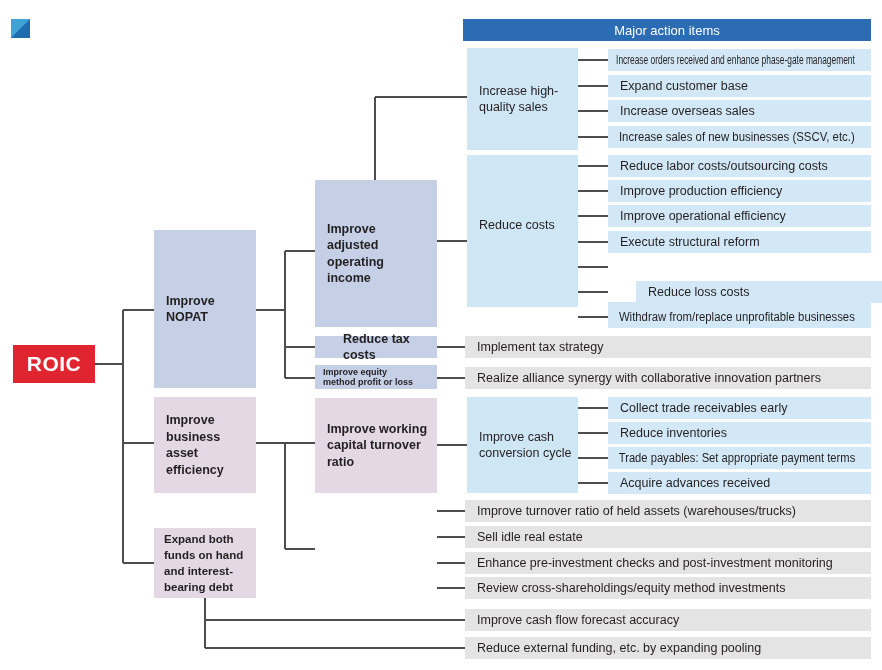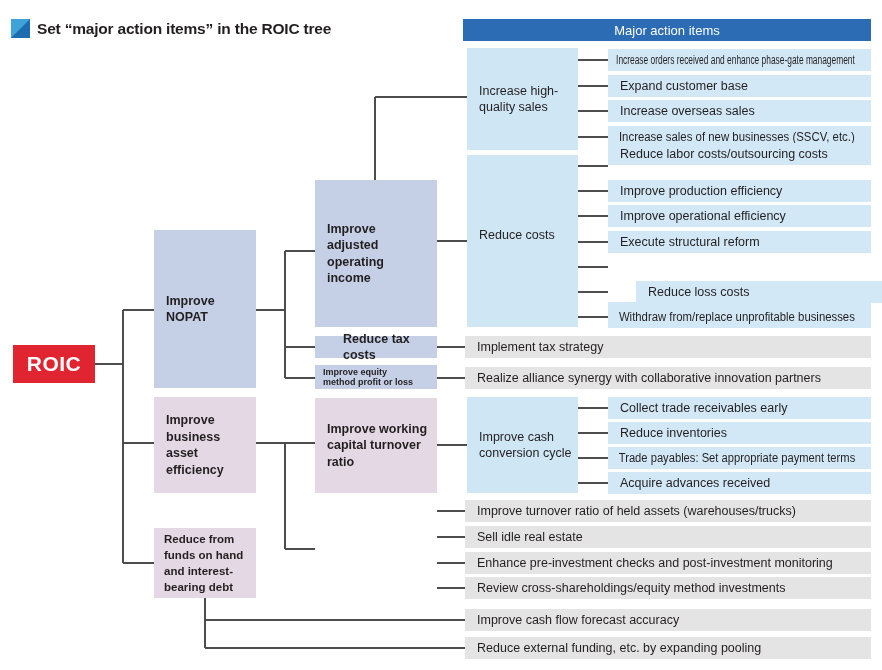--- a/index.html
+++ b/index.html
@@ -32,56 +32,55 @@
   }
   .nopat{left:154px;top:230px;width:102px;height:158px;padding:0 14px 0 12px;}
   .bae{left:154px;top:397px;width:102px;height:96px;padding:0 14px 0 12px;}
   .rbf{left:154px;top:528px;width:102px;height:70px;padding:0 2px 0 10px;font-size:11.5px;line-height:16px;}
   .aoi{left:315px;top:180px;width:122px;height:147px;padding:0 28px 0 12px;}
   .rtc{left:315px;top:336px;width:122px;height:22px;justify-content:center;padding-left:28px;}
   .eqm{left:315px;top:365px;width:122px;height:24px;padding:0 4px 0 8px;font-size:9px;line-height:10px;font-weight:bold;display:block;box-sizing:border-box;padding-top:2px;}
   .wct{left:315px;top:398px;width:122px;height:95px;padding:0 8px 0 12px;justify-content:flex-end;}
   .fat{left:315px;top:502px;width:122px;height:95px;padding:0 8px 0 12px;}
   .ihs{left:467px;top:48px;width:111px;height:102px;padding:0 5px 0 12px;}
-  .rdc{left:467px;top:155px;width:111px;height:172px;padding:0 5px 12px 12px;}
+  .rdc{left:467px;top:155px;width:111px;height:152px;padding:0 5px 12px 12px;}
   .ccc{left:467px;top:397px;width:111px;height:96px;padding:0 5px 0 12px;}
   
   .row{position:absolute;height:22px;display:flex;align-items:center;overflow:hidden;}
   .row-blue{background:var(--row-blue);}
   .row-gray{background:var(--row-gray);}
   .row .txt{padding-left:12px;white-space:nowrap;font-size:12.5px;}
   
   .line{position:absolute;background:var(--line);}
 </style>
 </head>
 <body>
 
 <div class="canvas" style="--header-blue: #2b6cb4; --roic-red: #e02430; --periwinkle: #c5d0e7; --pink: #e4d8e4; --ltblue: #cfe6f5; --row-blue: #d2e8f6; --row-gray: #e4e4e4; --line: #4d4d4d; --icon-light: #3fa3d8; --icon-dark: #1e6cb0;">
 
   <div class="title-row">
     <span class="title-icon"></span>
-    <span class="title-text">Set “major action items” in the ROIC tree</span>
   </div>
 
   <div class="header-bar">
     <span>Major action items</span>
   </div>
 
   <div class="roic">
     <span>ROIC</span>
   </div>
 
   <div class="node periwinkle bold nopat">
     <span class="lbl">Improve NOPAT</span>
   </div>
   <div class="node pink bold bae">
     <span class="lbl">Improve business asset efficiency</span>
   </div>
   <div class="node pink bold rbf">
-    <span class="lbl">Reduce from funds on hand and interest-bearing debt</span>
+    <span class="lbl">Expand both funds on hand and interest-bearing debt</span>
   </div>
 
   <div class="node periwinkle bold aoi">
     <span class="lbl">Improve adjusted operating income</span>
   </div>
   <div class="node periwinkle bold rtc">
     <span class="lbl">Reduce tax costs</span>
   </div>
   <div class="node periwinkle eqm">
     <span class="lbl">Improve equity</span>
@@ -107,21 +106,21 @@
       </div>
       <div class="row row-blue" style="left: 608px; top: 75px; width: 263px;">
         <span class="txt">Expand customer base</span>
       </div>
       <div class="row row-blue" style="left: 608px; top: 100px; width: 263px;">
         <span class="txt">Increase overseas sales</span>
       </div>
       <div class="row row-blue" style="left: 608px; top: 126px; width: 263px;">
         <span class="txt" style="transform-origin: left center; transform: scaleX(0.911439);">Increase sales of new businesses (SSCV, etc.)</span>
       </div>
-      <div class="row row-blue" style="left: 608px; top: 143px; width: 263px; text-align: center;">
+      <div class="row row-blue" style="left: 608px; top: 155px; width: 263px; text-align: center;">
         <span class="txt">Reduce labor costs/outsourcing costs</span>
       </div>
       <div class="row row-blue" style="left: 608px; top: 180px; width: 263px;">
         <span class="txt">Improve production efficiency</span>
       </div>
       <div class="row row-blue" style="left: 608px; top: 205px; width: 263px;">
         <span class="txt">Improve operational efficiency</span>
       </div>
       <div class="row row-blue" style="left: 608px; top: 231px; width: 263px;">
         <span class="txt">Execute structural reform</span>

